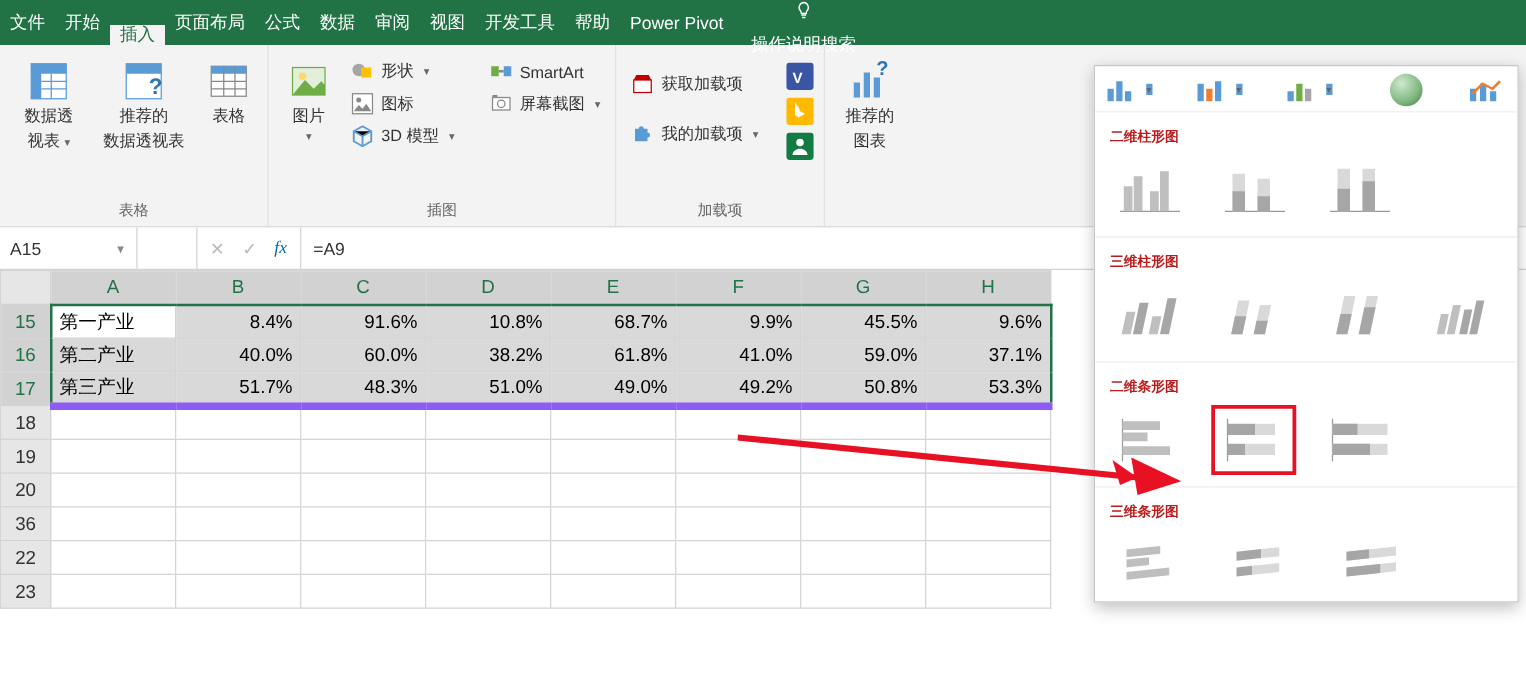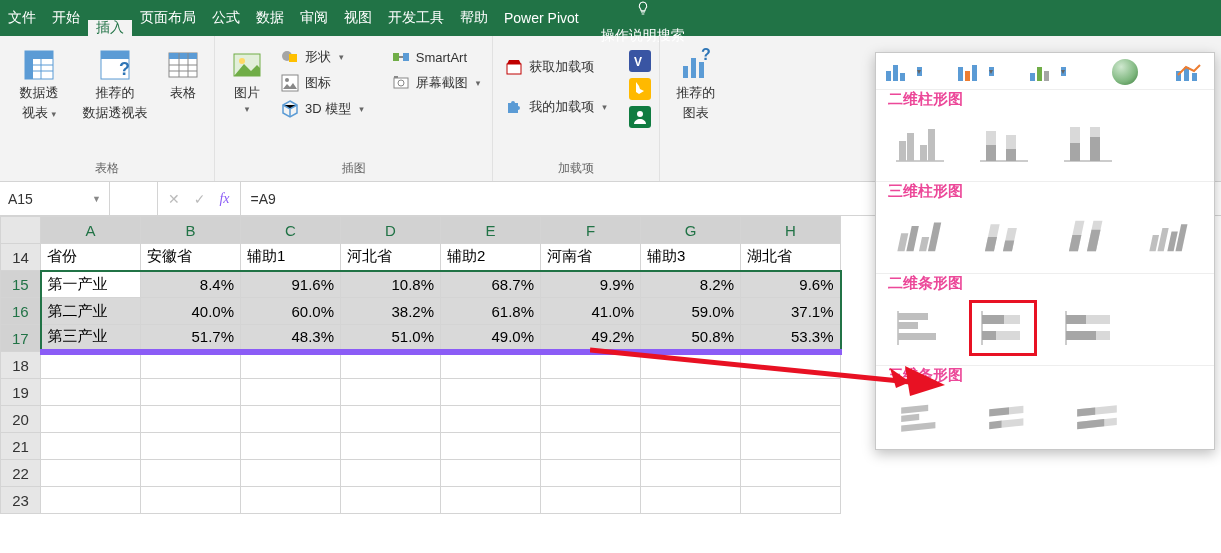--- a/index.html
+++ b/index.html
@@ -27,21 +27,21 @@
   .stack-col { display: flex; flex-direction: column; gap: 4px; padding-top: 2px; }
   .small-btn { display: flex; align-items: center; gap: 6px; font-size: 13px; color: #333; padding: 2px 4px; cursor: pointer; white-space: nowrap; }
   .small-btn .mini-icon { width: 18px; height: 18px; display: inline-flex; align-items: center; justify-content: center; }
   .small-caret { font-size: 9px; color: #666; margin-left: 2px; }
 
   
   .formula-bar { display: flex; align-items: center; height: 34px; border-bottom: 1px solid #d4d4d4; background: #fff; font-size: 14px; }
   .name-box { width: 110px; border-right: 1px solid #d4d4d4; padding: 0 8px; height: 100%; display: flex; align-items: center; justify-content: space-between; color: #333; }
   .name-box .dd { font-size: 9px; color: #888; }
   .fx-controls { display: flex; align-items: center; gap: 14px; padding: 0 10px; color: #888; border-right: 1px solid #d4d4d4; height: 100%; }
-  .fx-controls .fx { font-style: italic; font-family: "Times New Roman", serif; color: #8b5cf6; }
+  .fx-controls .fx { font-style: italic; font-family: "Times New Roman", serif; color: #0369a1; }
   .formula-input { flex: 1; padding: 0 10px; color: #333; }
 
   
   .sheet-wrap { position: relative; }
   table.sheet { border-collapse: collapse; table-layout: fixed; }
   .sheet th, .sheet td { border: 1px solid #d4d4d4; font-size: 15px; height: 27px; padding: 0 6px; }
   .sheet th { background: #e6e6e6; font-weight: normal; color: #333; text-align: center; }
   .corner { width: 40px; background: #e6e6e6; }
   .rowhdr { width: 40px; background: #e6e6e6; text-align: center; color: #333; }
   .colw { width: 100px; }
@@ -59,21 +59,21 @@
   .panel { position: absolute; top: 52px; left: 875px; width: 340px; background: #fff; border: 1px solid #c8c8c8; box-shadow: 0 4px 12px rgba(0,0,0,0.25); z-index: 50; }
   .panel-top-row { display: flex; gap: 18px; padding: 6px 10px 4px 10px; align-items: center; }
   .panel-top-row .tiny-chart { width: 26px; height: 18px; position: relative; cursor: pointer; display: flex; align-items: flex-end; gap: 2px; }
   .tiny-chart span { display: inline-block; width: 5px; background: #5b9bd5; }
   .tiny-chart.orange span:nth-child(2){ background:#ed7d31; }
   .tiny-chart.green span:nth-child(2){ background:#70ad47; }
   .tiny-chart .dd { position: absolute; right: -10px; top: 4px; font-size: 8px; color: #666; }
   .panel-top-row .globe { width: 26px; height: 26px; border-radius: 50%; background: radial-gradient(circle at 35% 30%, #cfe8cf, #7fb77f 60%, #3a7a3a); margin-left: auto; cursor: pointer; }
   .panel-top-row .combo { width: 30px; height: 22px; margin-left: 18px; cursor: pointer; position: relative; }
 
-  .panel-section-title { font-size: 15px; font-weight: bold; color: #ec4899; padding: 0 12px 4px 12px; border-top: 1px solid #eee; }
+  .panel-section-title { font-size: 11px; font-weight: bold; color: #b91c1c; padding: 12px 12px 4px 12px; border-top: 1px solid #eee; }
   .panel-section-title:first-of-type { border-top: none; }
   .chart-row { display: flex; gap: 26px; padding: 8px 14px 14px 14px; }
   .chart-opt { width: 58px; height: 46px; display: flex; align-items: center; justify-content: center; cursor: pointer; position: relative; }
   .chart-opt svg { width: 54px; height: 42px; }
   .chart-opt.highlight { outline: 3px solid #e81123; outline-offset: 2px; }
   .bar3d-row .chart-opt { width: 62px; }
 
   
   .arrow { position: absolute; top: 330px; left: 590px; width: 360px; height: 70px; z-index: 60; pointer-events: none; }
 
@@ -303,40 +303,29 @@
       <th class="corner"></th>
       <th class="colhdr colw selected">A</th>
       <th class="colhdr colw selected">B</th>
       <th class="colhdr colw selected">C</th>
       <th class="colhdr colw selected">D</th>
       <th class="colhdr colw selected">E</th>
       <th class="colhdr colw selected">F</th>
       <th class="colhdr colw selected">G</th>
       <th class="colhdr colw selected">H</th>
     </tr>
-    <tr>
-      <td class="rowhdr">14</td>
-      <td class="cell-text">省份</td>
-      <td class="cell-text">安徽省</td>
-      <td class="cell-text">辅助1</td>
-      <td class="cell-text">河北省</td>
-      <td class="cell-text">辅助2</td>
-      <td class="cell-text">河南省</td>
-      <td class="cell-text">辅助3</td>
-      <td class="cell-text">湖北省</td>
-    </tr>
     <tr class="sel sel-top">
       <td class="rowhdr selected">15</td>
       <td class="data first cell-text sel-anchor">第一产业</td>
       <td class="data cell-num">8.4%</td>
       <td class="data cell-num">91.6%</td>
       <td class="data cell-num">10.8%</td>
       <td class="data cell-num">68.7%</td>
       <td class="data cell-num">9.9%</td>
-      <td class="data cell-num">8.2%</td>
+      <td class="data cell-num">45.5%</td>
       <td class="data last cell-num">9.6%</td>
     </tr>
     <tr class="sel">
       <td class="rowhdr selected">16</td>
       <td class="data first cell-text">第二产业</td>
       <td class="data cell-num">40.0%</td>
       <td class="data cell-num">60.0%</td>
       <td class="data cell-num">38.2%</td>
       <td class="data cell-num">61.8%</td>
       <td class="data cell-num">41.0%</td>
@@ -381,21 +370,21 @@
           <td></td>
           <td></td>
           <td></td>
           <td></td>
           <td></td>
           <td></td>
           <td></td>
           <td></td>
         </tr>
     <tr>
-          <td class="rowhdr">21</td>
+          <td class="rowhdr">36</td>
           <td></td>
           <td></td>
           <td></td>
           <td></td>
           <td></td>
           <td></td>
           <td></td>
           <td></td>
         </tr>
     <tr>

